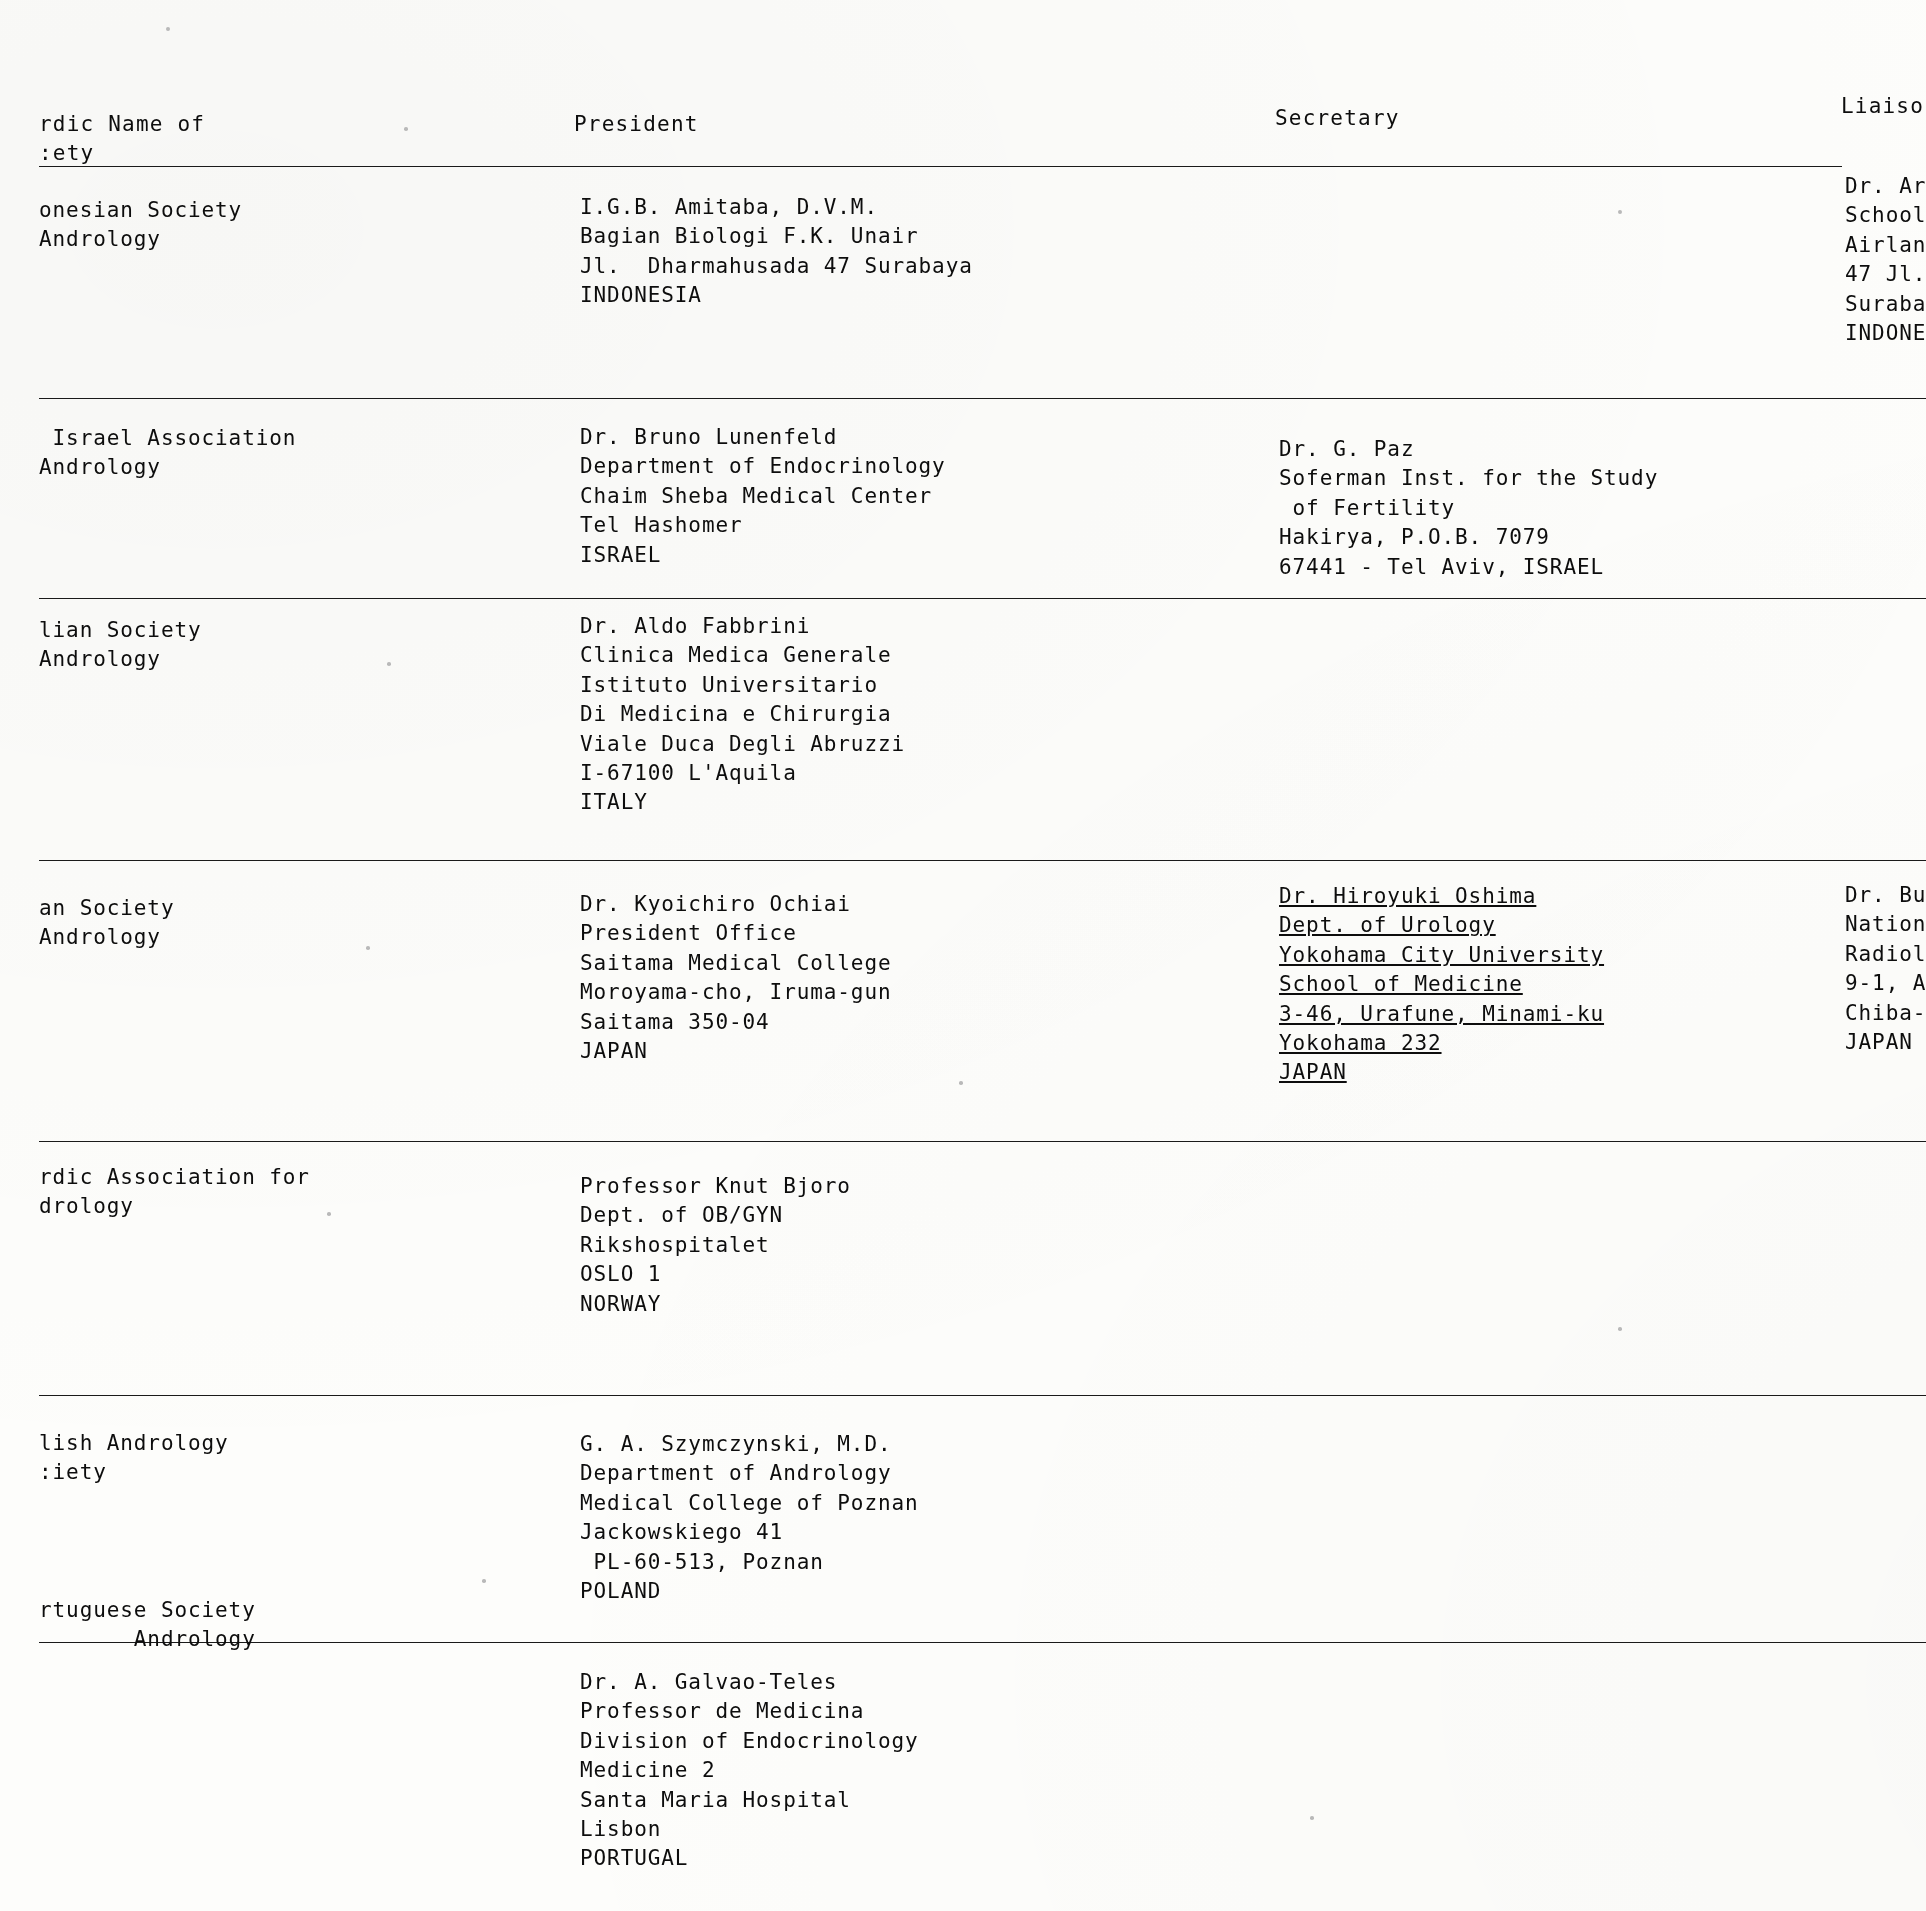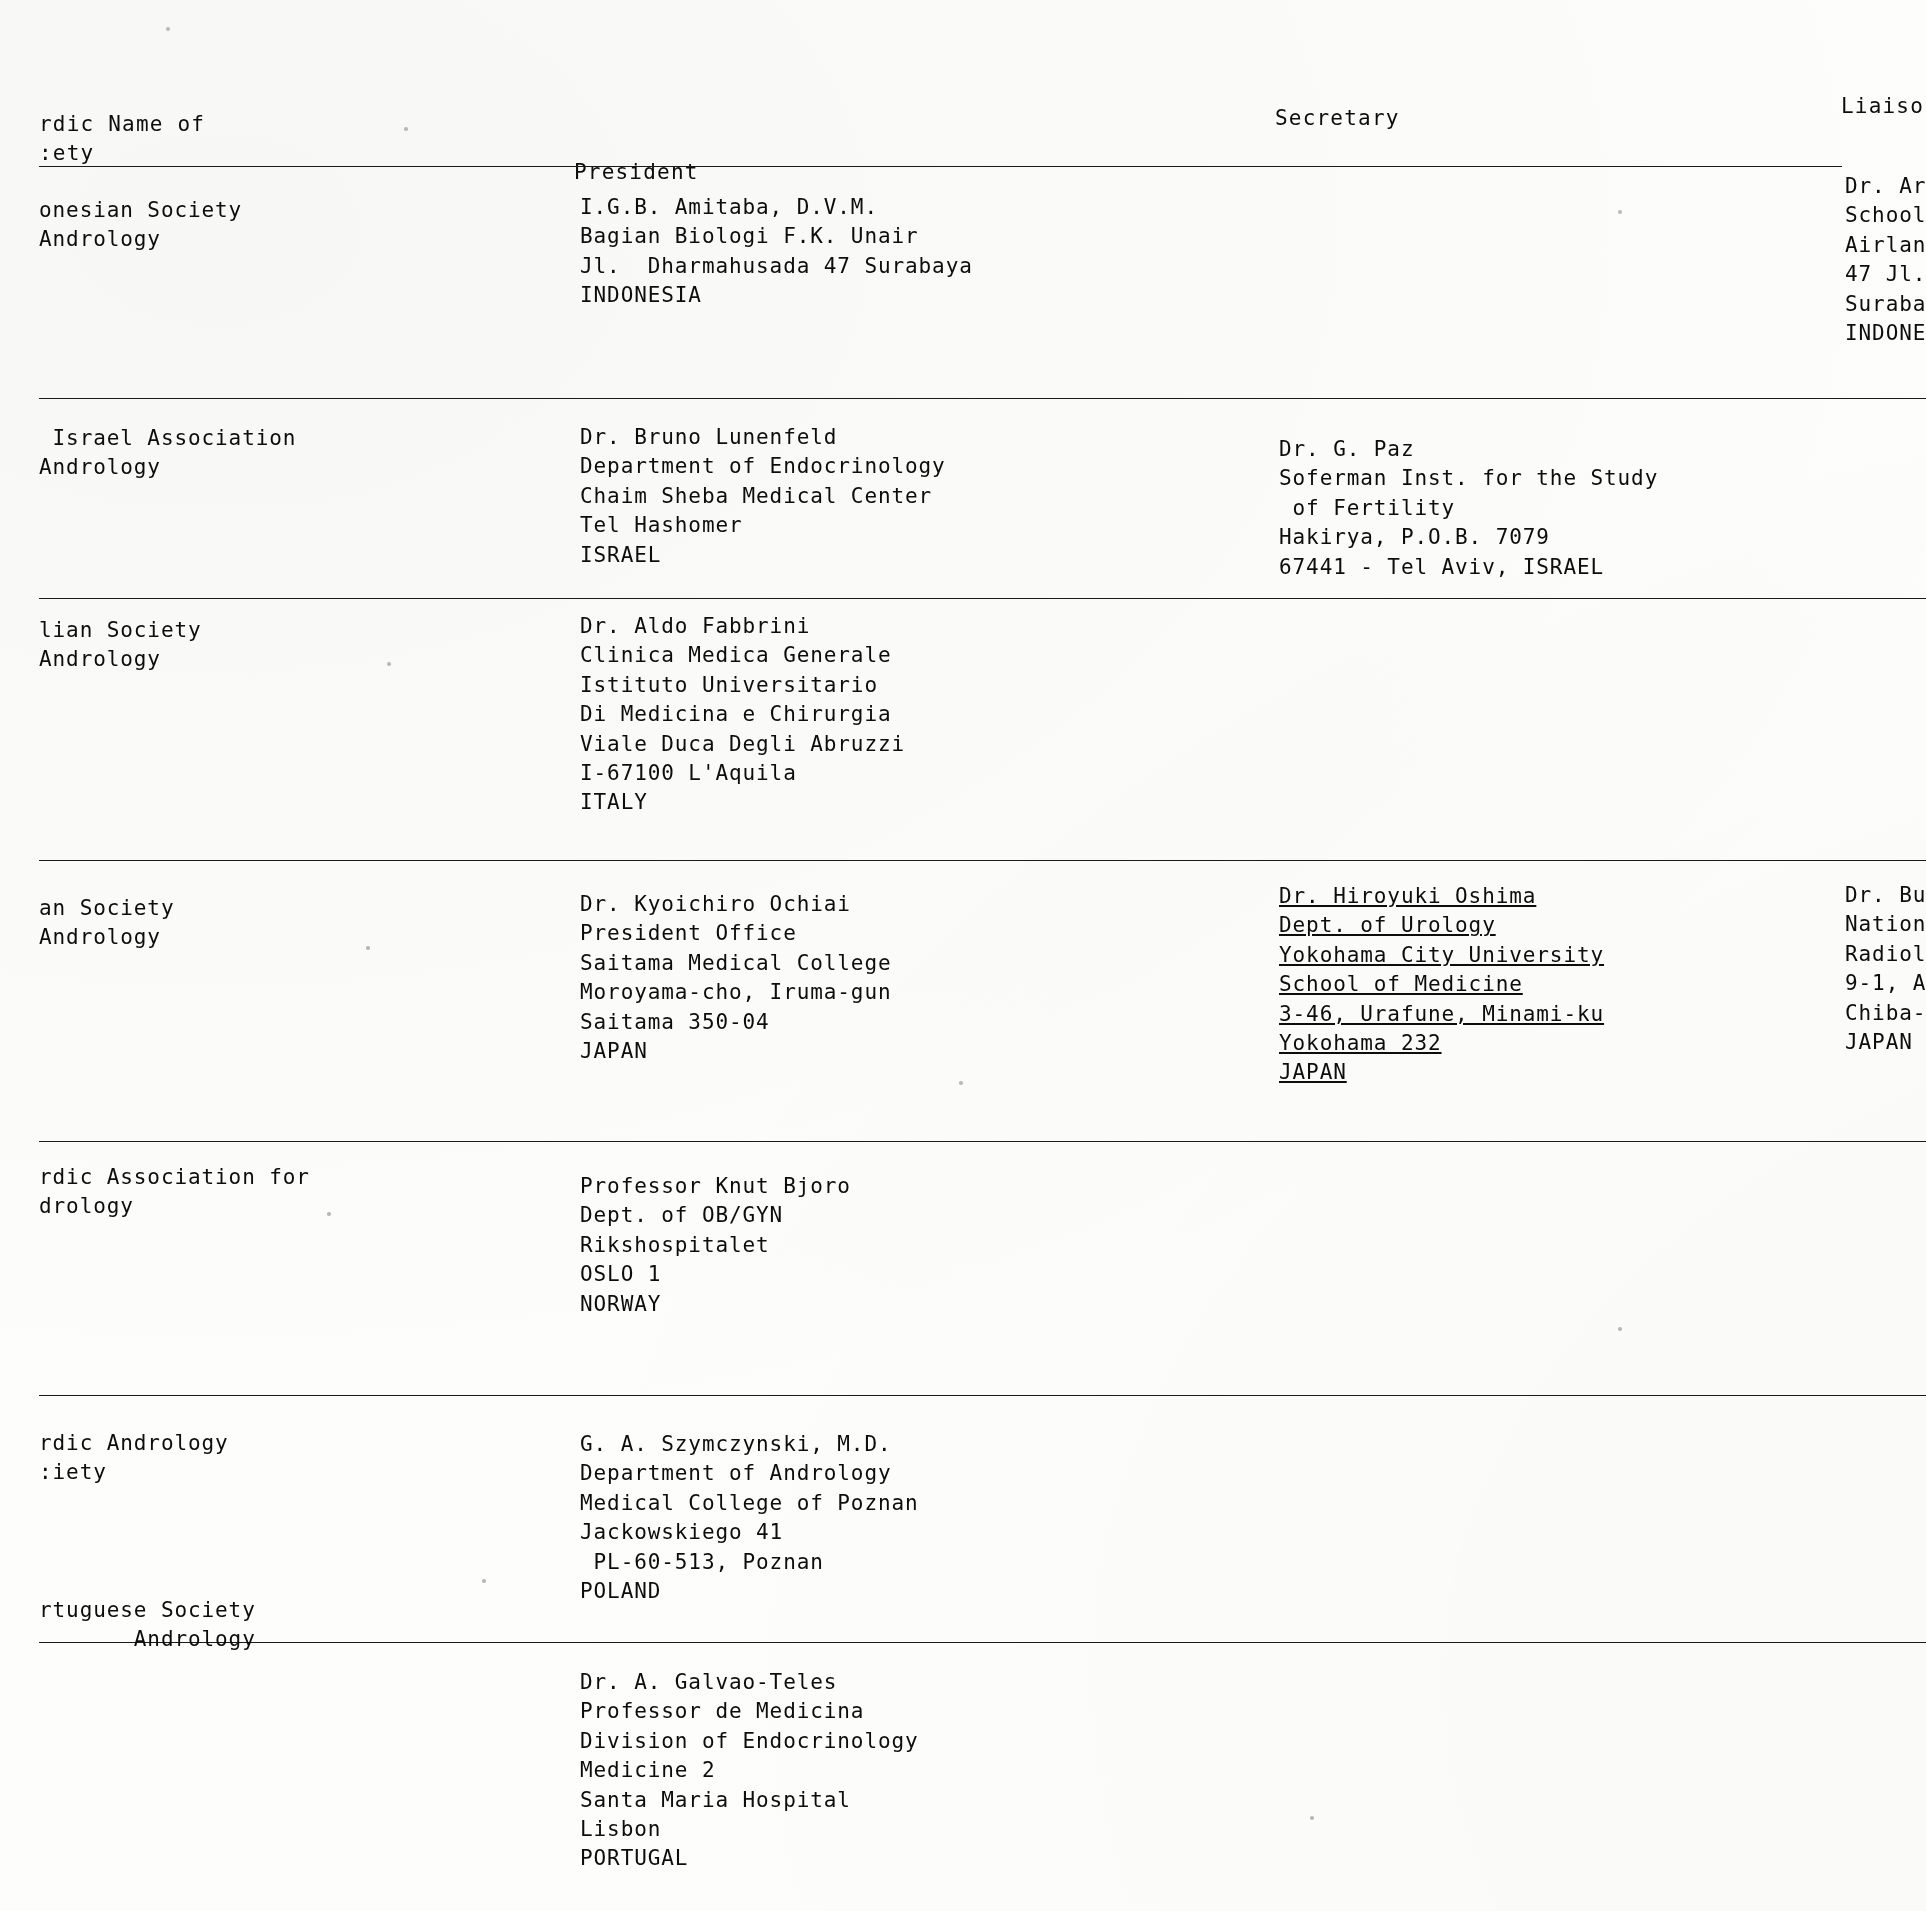--- a/index.html
+++ b/index.html
@@ -42,21 +42,21 @@
 
   
   .col-head {
     position: absolute;
     font-size: 21px;
     letter-spacing: 1.2px;
     line-height: 1.38;
     white-space: pre;
   }
   .ch-name   { left: 39px;  top: 110px; }
-  .ch-pres   { left: 574px; top: 110px; margin-top: 48px; }
+  .ch-pres   { left: 574px; top: 110px; }
   .ch-sec    { left: 1275px; top: 104px; }
   .ch-liai   { left: 1841px; top: 92px; }
 
   
   .rule {
     position: absolute;
     height: 1.2px;
     background: #1a1a1a;
   }
 
@@ -160,21 +160,21 @@
 JAPAN</div>
 
   <div class="cell c-name" style="top:1163px;">rdic Association for
 drology</div>
   <div class="cell c-pres" style="top:1172px;">Professor Knut Bjoro
 Dept. of OB/GYN
 Rikshospitalet
 OSLO 1
 NORWAY</div>
 
-  <div class="cell c-name" style="top:1429px;">rdic Andrology
+  <div class="cell c-name" style="top:1429px;">lish Andrology
 :iety</div>
   <div class="cell c-pres" style="top:1430px;">G. A. Szymczynski, M.D.
 Department of Andrology
 Medical College of Poznan
 Jackowskiego 41
  PL-60-513, Poznan
 POLAND</div>
 
   <div class="cell c-name" style="top:1596px;text-align:right;">rtuguese Society
 Andrology</div>

